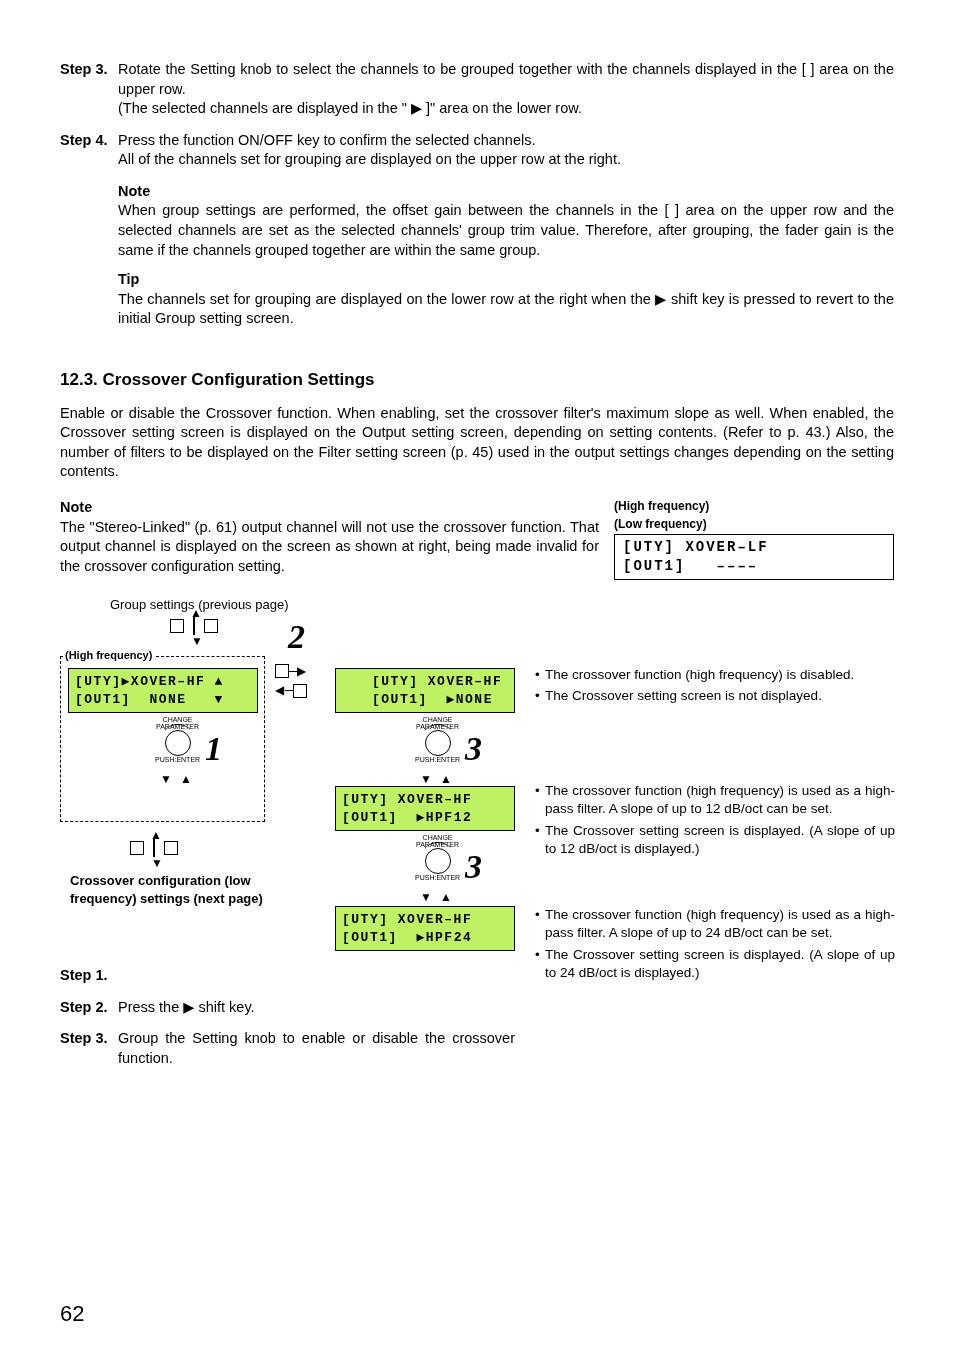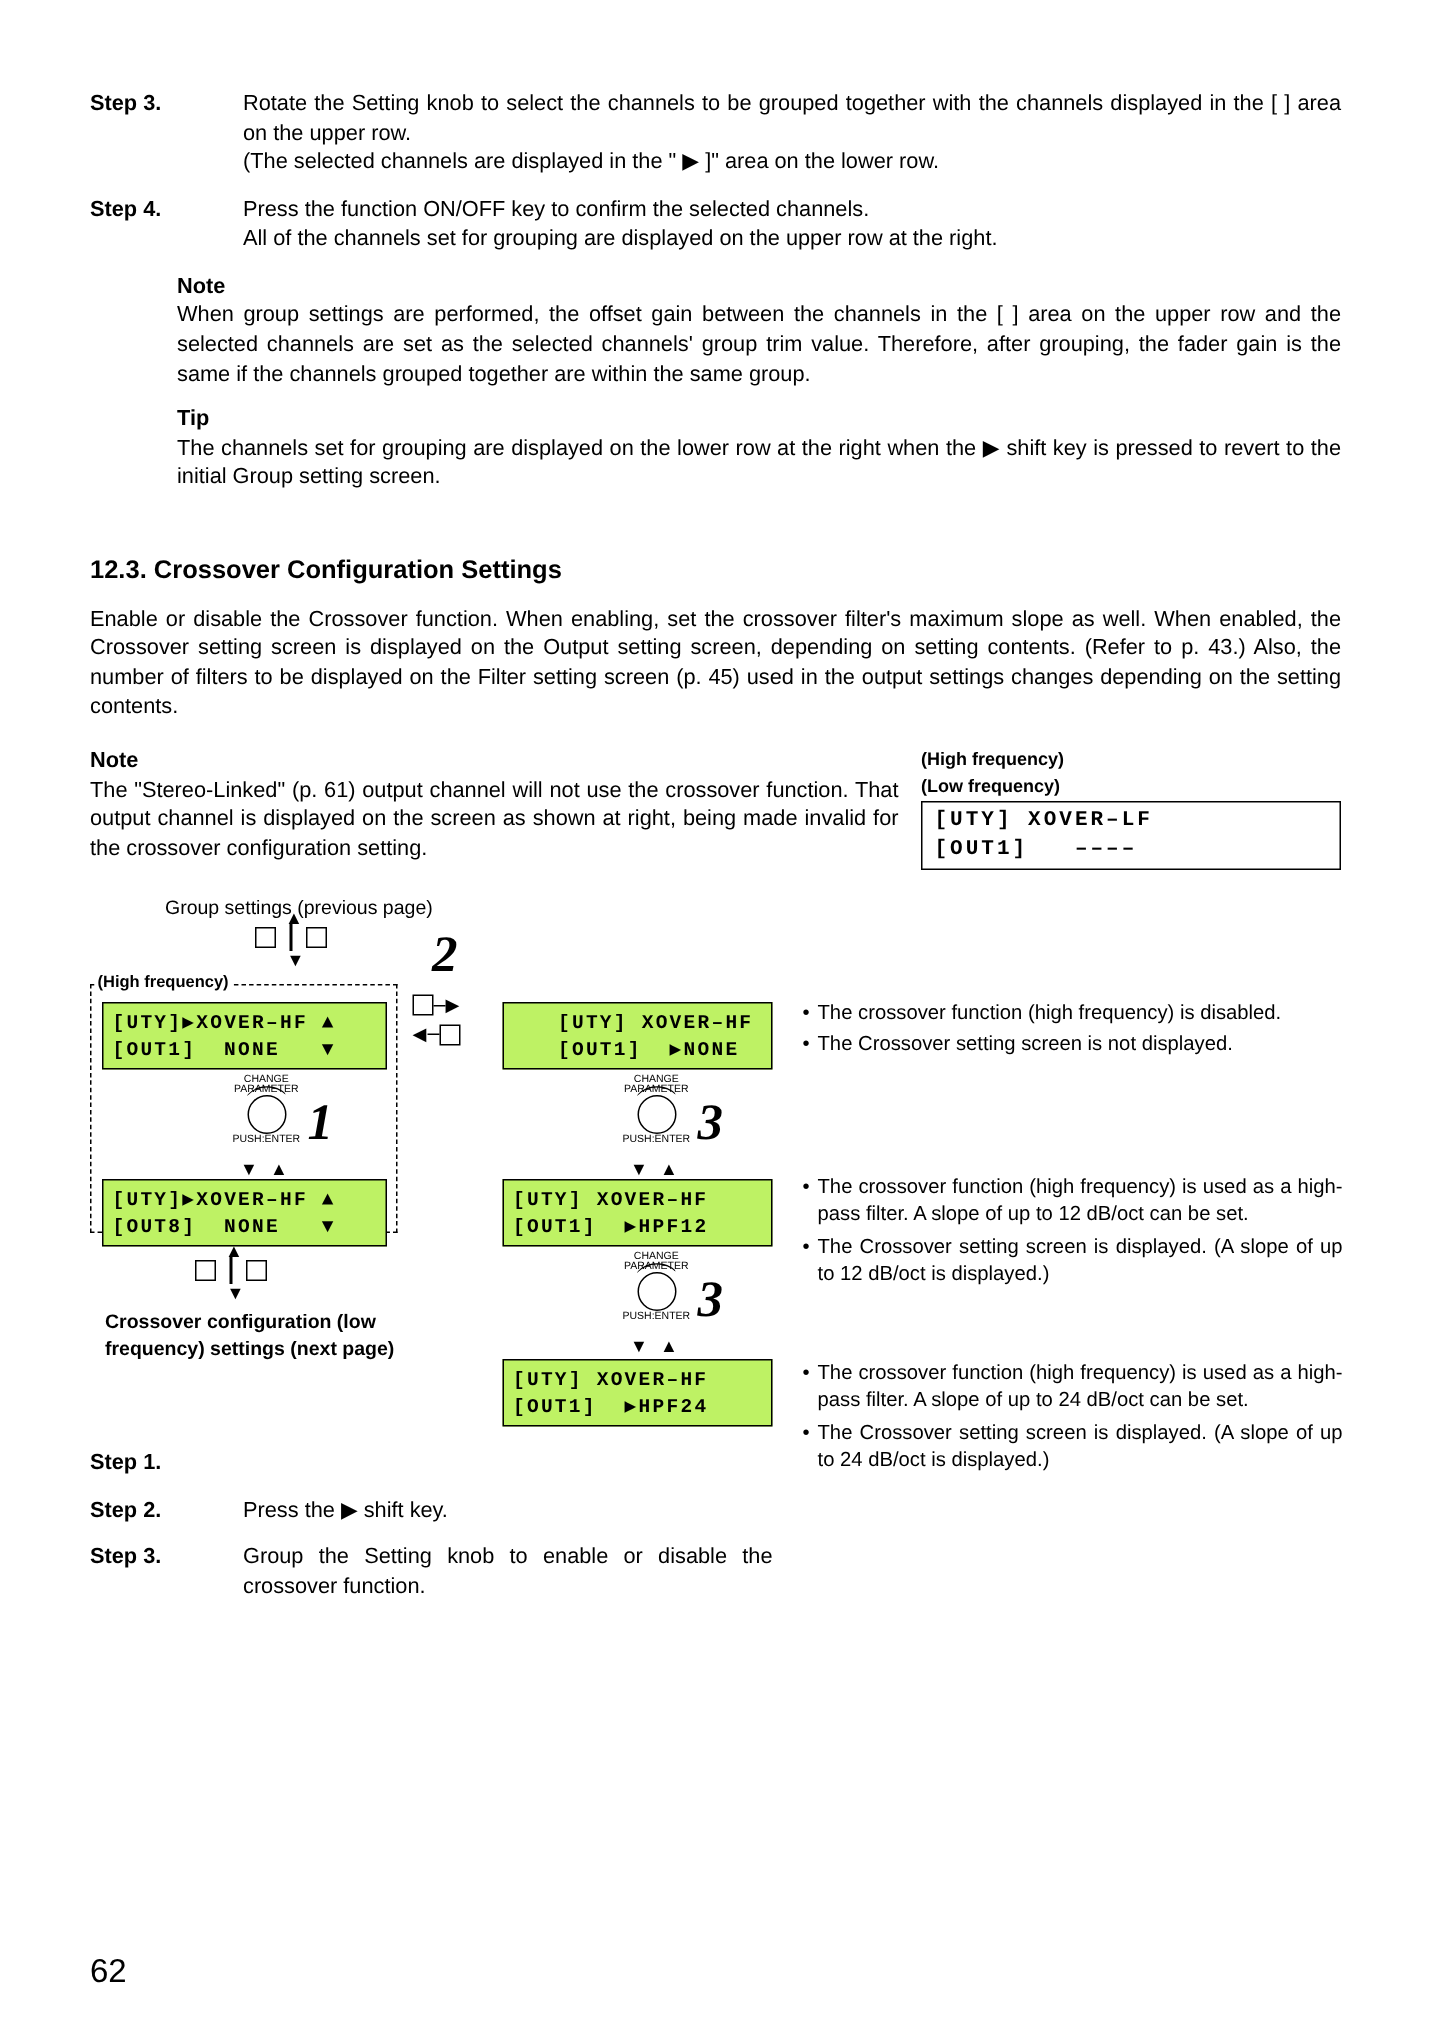--- a/index.html
+++ b/index.html
@@ -7,21 +7,21 @@
     font-family: Arial, Helvetica, sans-serif;
     width: 954px;
     height: 1351px;
     background: #fff;
     color: #000;
     padding: 60px 60px 30px 60px;
     font-size: 14.5px;
     line-height: 1.35;
     position: relative;
   }
-  .step-row { display: flex; margin-bottom: 12px; gap: 44px; }
+  .step-row { display: flex; margin-bottom: 12px; }
   .step-label { font-weight: bold; min-width: 58px; flex-shrink: 0; }
   .step-body { flex: 1; text-align: justify; }
   .bold { font-weight: bold; }
   .indent-block { margin-left: 58px; margin-bottom: 10px; }
   .tri-r { display: inline-block; }
   .section-hdr { font-size: 17px; font-weight: bold; margin: 40px 0 12px 0; }
   .justify { text-align: justify; }
   .float-box { float: right; width: 280px; margin-left: 15px; }
   .lcd { border: 1.5px solid #000; padding: 3px 8px; font-family: "Courier New", monospace; font-weight: bold; font-size: 14px; letter-spacing: 2px; white-space: pre; margin-bottom: 6px; }
   .sm-label { font-size: 12px; font-weight: bold; margin-bottom: 2px; }
@@ -111,22 +111,20 @@
 
   <div class="knob" style="left:95px; top:130px;">
     <div class="knob-lbl">CHANGE<br>PARAMETER</div>
     <div class="knob-circ"></div>
     <div class="knob-lbl">PUSH:ENTER</div>
   </div>
   <div class="bignum" style="left:145px; top:140px;">1</div>
   <div class="ar-d" style="left:100px; top:185px;">▼</div>
   <div class="ar-d" style="left:120px; top:185px;">▲</div>
 
-  <div class="d-lcd" style="left:8px; top:200px; width:190px;"><span>[UTY]▶XOVER–HF ▲</span>
-<span>[OUT8]  NONE   ▼</span></div>
 
   <div class="nav" style="left:70px; top:252px;">
     <span class="nav-sq"></span><span class="nav-ln2" style="position:relative;"><span class="ar-d" style="top:-12px;left:6px;">▲</span></span><span class="nav-ln" style="position:relative;"><span class="ar-d" style="top:16px;left:-4px;">▼</span></span><span class="nav-sq"></span>
   </div>
 
   <div class="d-txt" style="left:10px; top:286px; width:250px;font-weight:bold;">Crossover configuration (low frequency) settings (next page)</div>
 
   <div class="d-lcd" style="left:275px; top:82px; width:180px;padding-left:36px;"><span>[UTY] XOVER–HF</span>
 <span>[OUT1]  ▶NONE</span></div>
   <div class="knob" style="left:355px; top:130px;">

